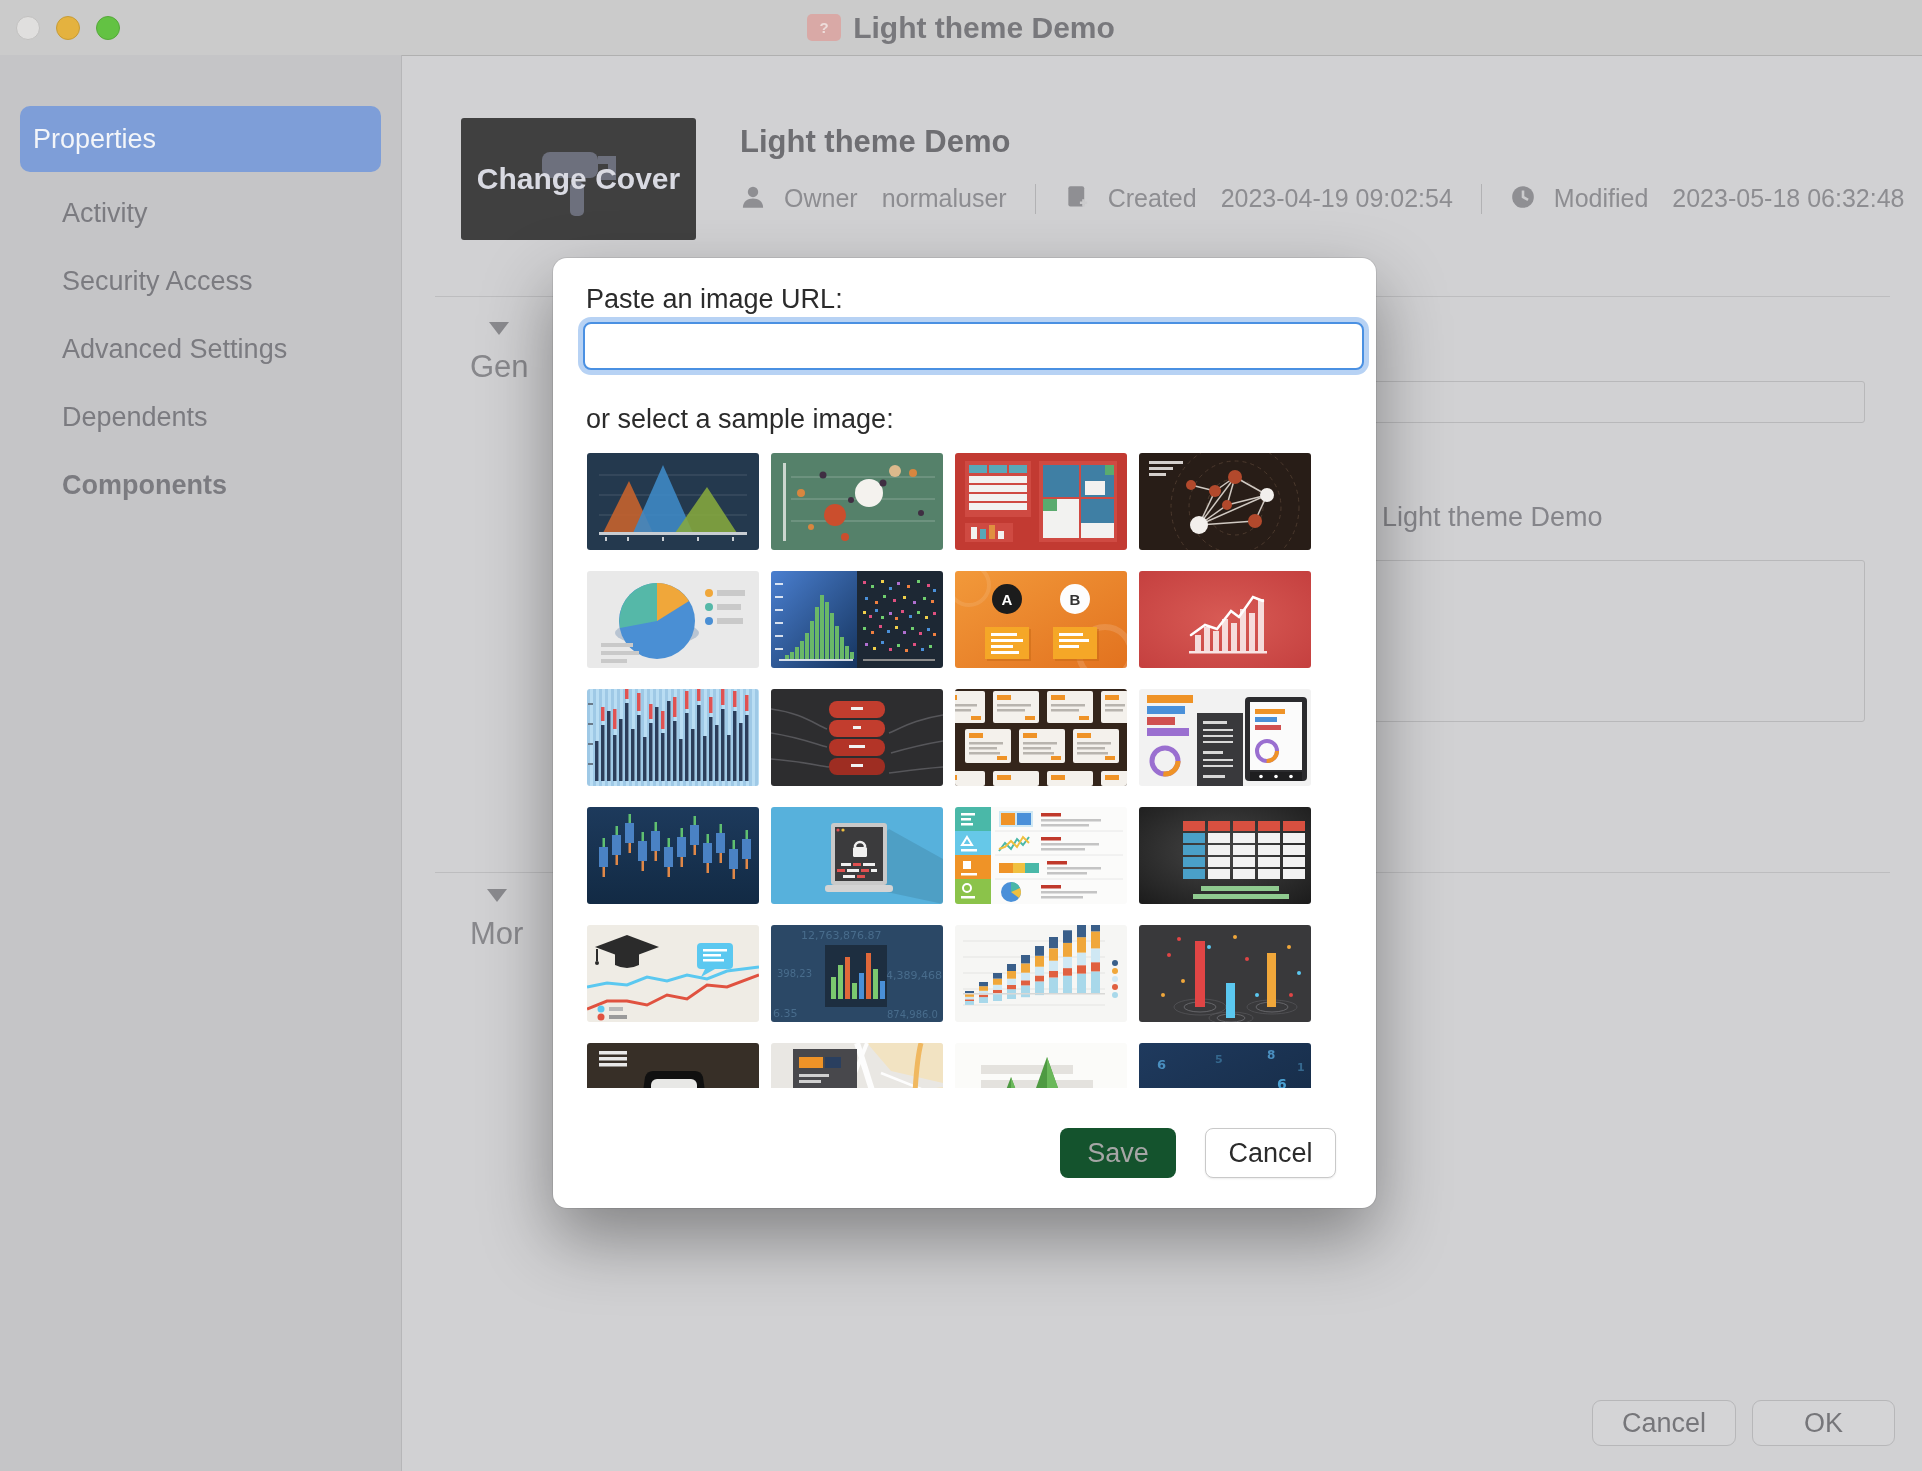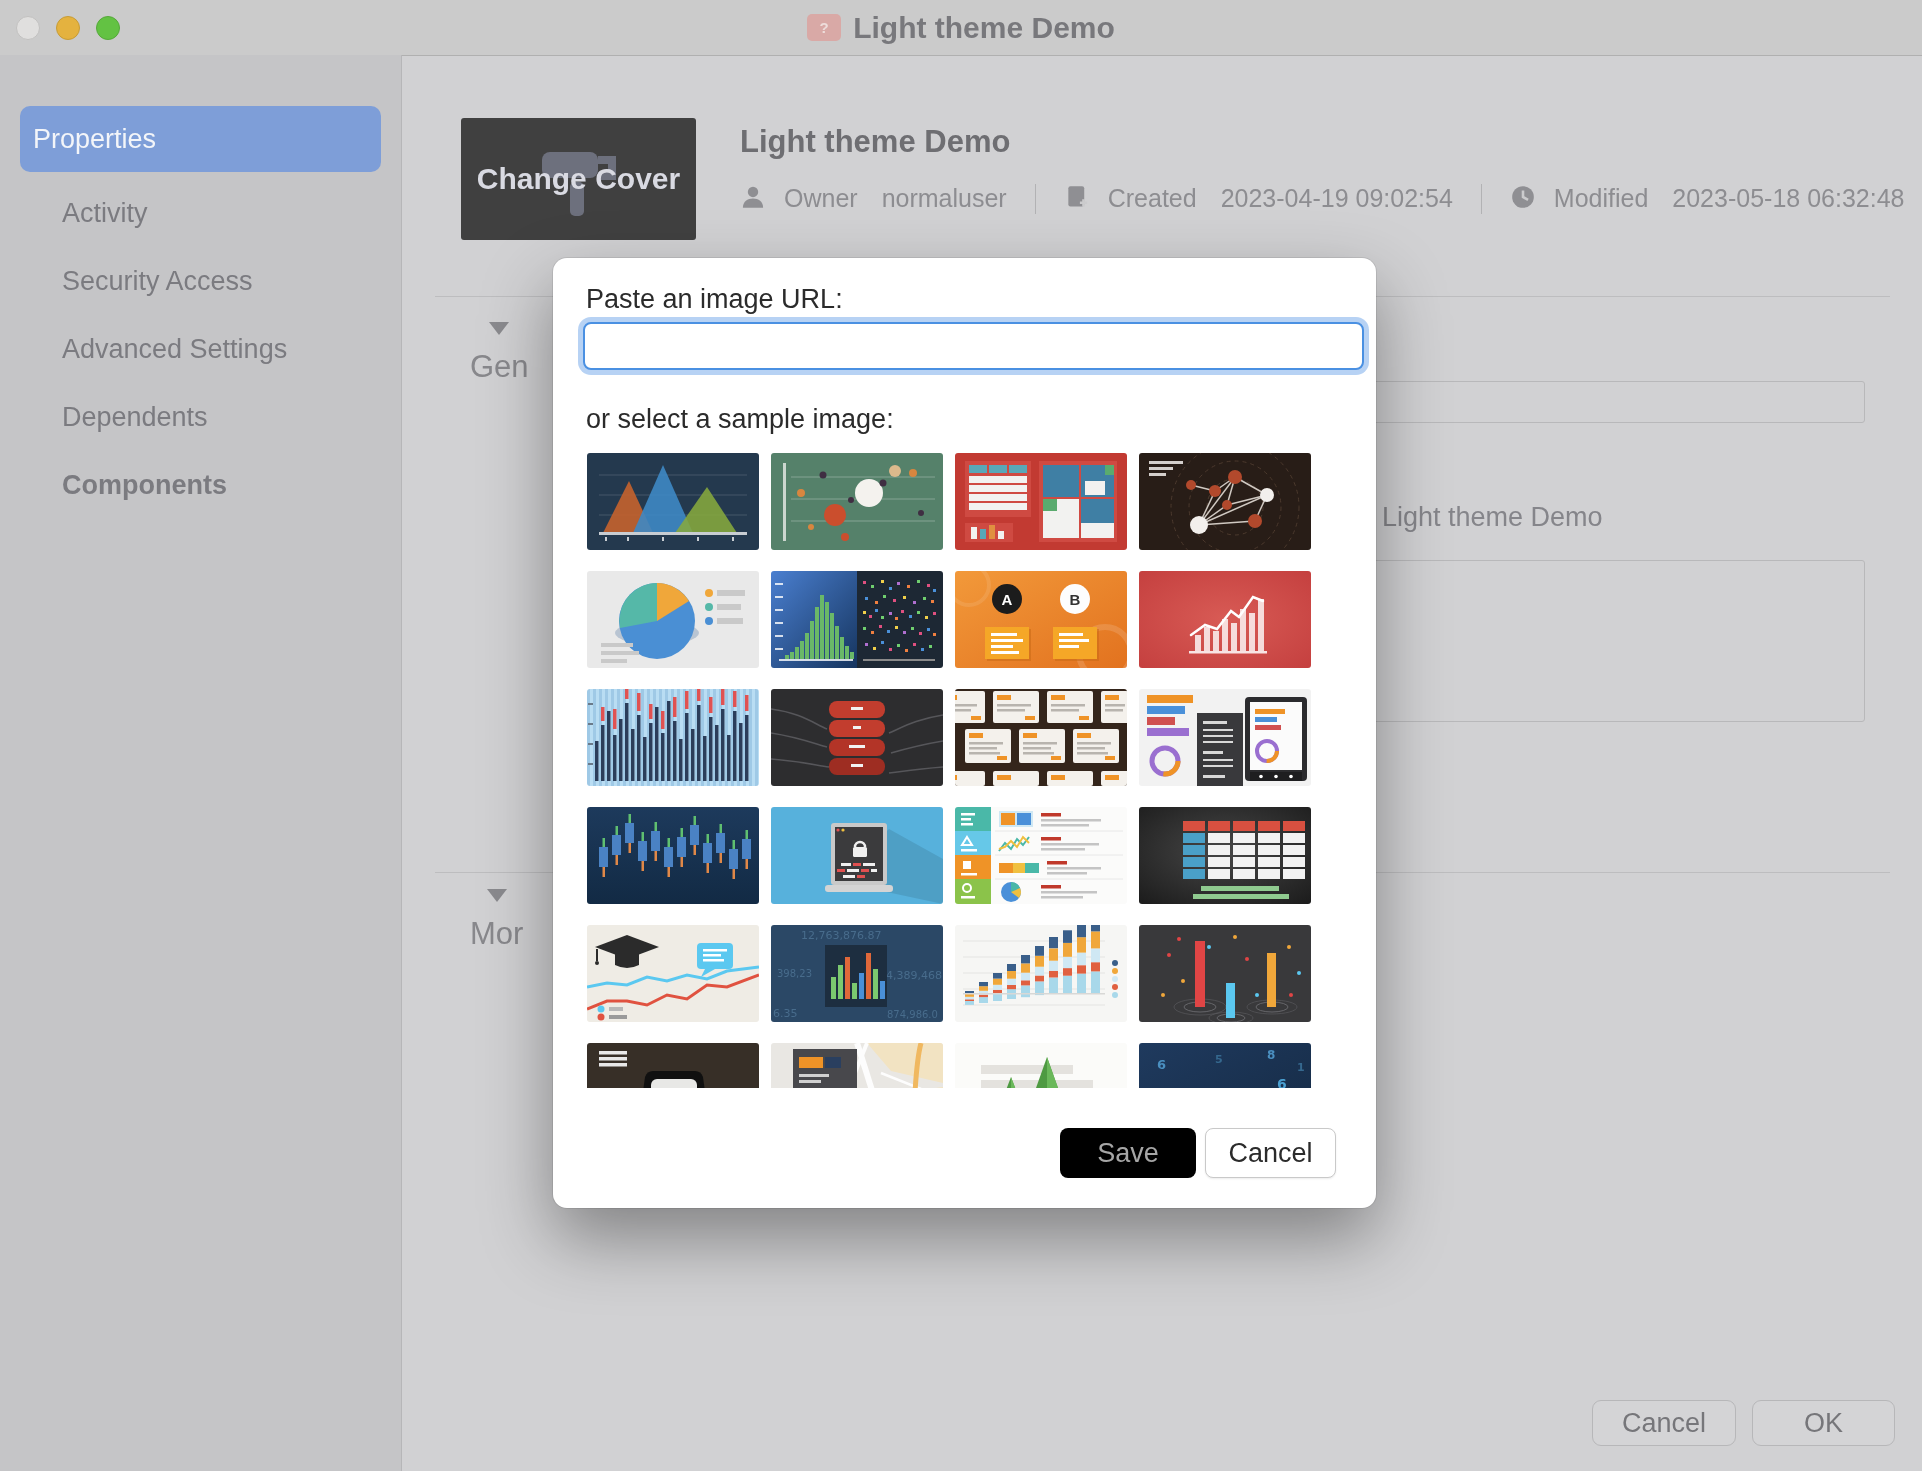--- a/index.html
+++ b/index.html
@@ -35,21 +35,21 @@
   .foot-btn{height:46px;border-radius:9px;background:#d4d4d6;border:1px solid #b7b7b9;display:flex;align-items:center;justify-content:center;font-size:27px;color:#76767a;cursor:pointer;box-sizing:border-box;}
   
   .modal{left:553px;top:258px;width:823px;height:950px;background:#ffffff;border-radius:14px;box-shadow:0 30px 70px rgba(0,0,0,.38),0 0 0 1px rgba(0,0,0,.08);z-index:10;}
   .m-label{left:33px;font-size:27px;color:#2b2b2b;}
   .url-input{left:30px;top:64px;width:753px;height:44px;border:2px solid #4a90e2;border-radius:8px;box-shadow:0 0 0 5px rgba(96,155,230,.45);font-size:26px;padding:0 12px;outline:none;color:#222;background:#fff;}
   .grid{left:34px;top:195px;width:724px;height:635px;overflow:hidden;display:grid;grid-template-columns:repeat(4,172px);grid-auto-rows:97px;column-gap:12px;row-gap:21px;}
   .thumb{width:172px;height:97px;border-radius:3px;overflow:hidden;cursor:pointer;position:relative;}
   .thumb svg{display:block;}
   .stripes{background:repeating-linear-gradient(90deg,#9fc9e6 0 3px,#b9ddf3 3px 6px);}
   .m-btn{height:50px;border-radius:8px;font-size:27px;display:flex;align-items:center;justify-content:center;box-sizing:border-box;}
-  .m-save{left:507px;top:870px;width:136px;background:#000000;color:#a6a6a6;}
+  .m-save{left:507px;top:870px;width:116px;background:#14532d;color:#a6a6a6;}
   .m-cancel{left:652px;top:870px;width:131px;background:#ffffff;border:1px solid #c9c9c9;color:#2b2b2b;cursor:pointer;box-shadow:0 1px 2px rgba(0,0,0,.08);}
   .micon{flex:0 0 auto;}
 </style>
 </head>
 <body>
 
 <div class="abs titlebar"></div>
 <div class="abs light close"></div>
 <div class="abs light min"></div>
 <div class="abs light zoom"></div>

